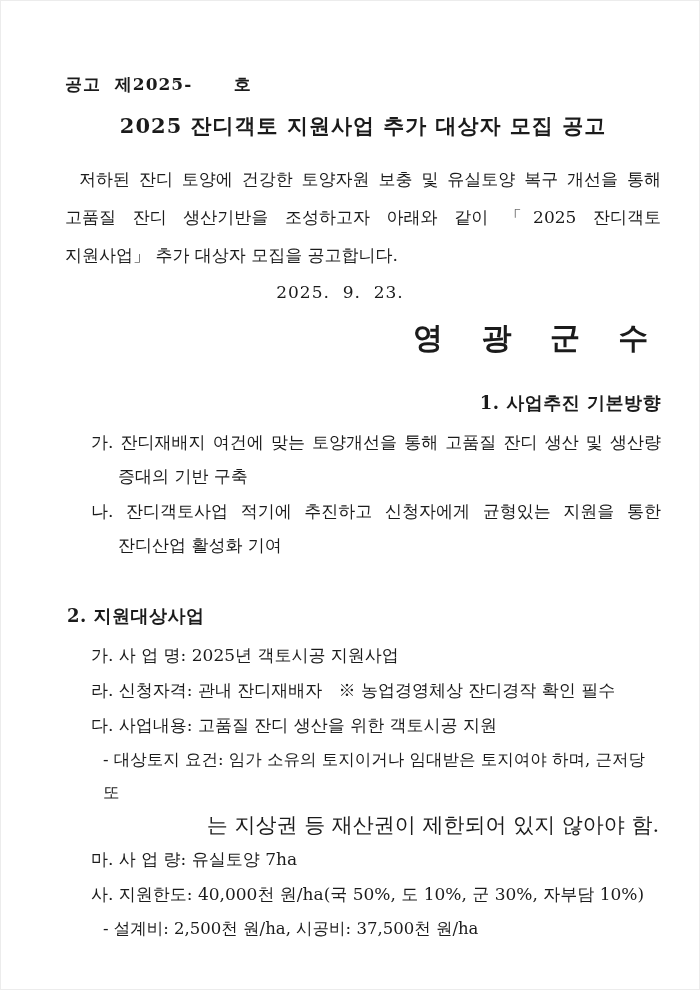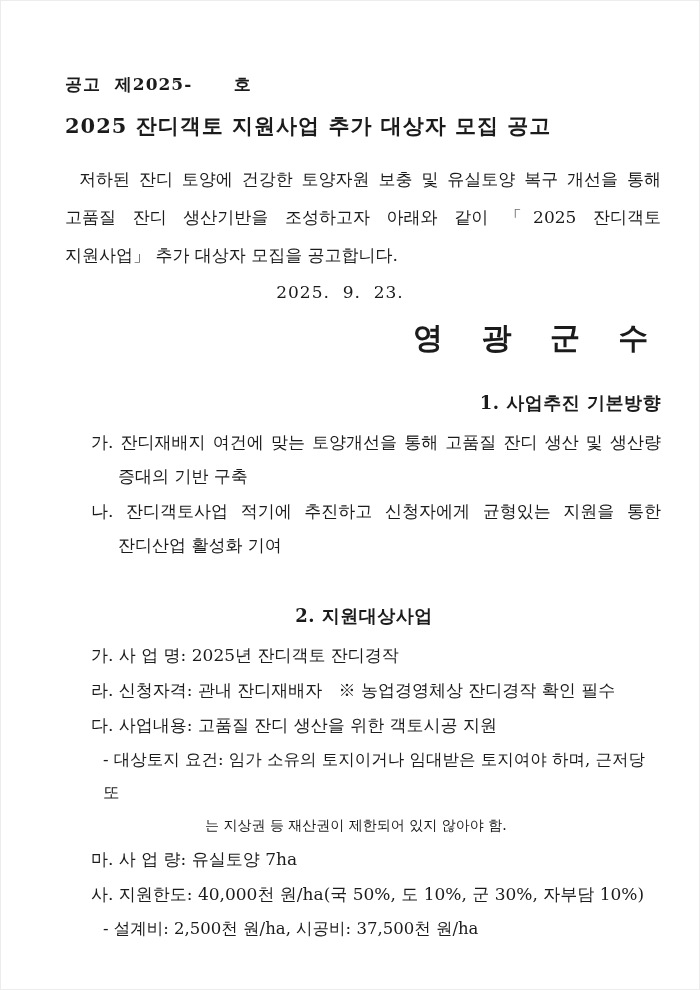--- a/index.html
+++ b/index.html
@@ -26,21 +26,21 @@
 
   .announcement-no {
     font-size: 17px;
     font-weight: 600;
     letter-spacing: 1px;
     margin-bottom: 16px;
   }
   .doc-title {
     font-size: 21px;
     font-weight: 700;
-    text-align: left;
+    text-align: center;
     letter-spacing: 1px;
     margin-bottom: 20px;
   }
   .intro {
     font-size: 17px;
     line-height: 38px;
     text-align: justify;
     text-indent: 14px;
     margin: 0 0 8px 0;
     word-break: keep-all;
@@ -59,44 +59,45 @@
     white-space: nowrap;
   }
 
   .section-heading {
     font-size: 18px;
     font-weight: 700;
     letter-spacing: 0.5px;
     margin: 0 0 10px 2px;
   }
   .sec1-heading { margin-top: 32px; text-align: right; }
-  .sec2-heading { margin-top: 42px; text-align: center; }
+  .sec2-heading { margin-top: 42px; }
 
   .item {
     font-size: 17px;
     line-height: 34px;
     padding-left: 53px;
     text-indent: -27px;
     word-break: keep-all;
     text-align: justify;
   }
   .sec1 .item { margin-bottom: 1px; }
   .sec2 .item { margin-bottom: 1px; }
 
   .sub-line1 {
     font-size: 16.5px;
     line-height: 33px;
     padding-left: 38px;
     word-break: keep-all;
   }
   .sub-line2 {
-    font-size: 14px;
+    font-size: 21px;
     line-height: 33px;
     padding-left: 140px;
     word-break: keep-all;
+    text-align: center;
   }
 </style>
 </head>
 <body>
 
 <div class="page">
 
   <div class="announcement-no pre">공고  제2025-      호</div>
 
   <div class="doc-title pre">2025 잔디객토 지원사업 추가 대상자 모집 공고</div>
@@ -108,21 +109,21 @@
   <div class="issuer">영 광 군 수</div>
 
   <div class="sec1">
     <div class="section-heading sec1-heading pre">1. 사업추진 기본방향</div>
     <div class="item pre">가. 잔디재배지 여건에 맞는 토양개선을 통해 고품질 잔디 생산 및 생산량 증대의 기반 구축</div>
     <div class="item pre">나. 잔디객토사업 적기에 추진하고 신청자에게 균형있는 지원을 통한 잔디산업 활성화 기여</div>
   </div>
 
   <div class="sec2">
     <div class="section-heading sec2-heading pre">2. 지원대상사업</div>
-    <div class="item pre">가. 사 업 명: 2025년 잔디객토 잔디경작</div>
+    <div class="item pre">가. 사 업 명: 2025년 객토시공 지원사업</div>
     <div class="item pre">라. 신청자격: 관내 잔디재배자   ※ 농업경영체상 잔디경작 확인 필수</div>
     <div class="item pre">다. 사업내용: 고품질 잔디 생산을 위한 객토시공 지원</div>
     <div class="sub-line1 pre">- 대상토지 요건: 임가 소유의 토지이거나 임대받은 토지여야 하며, 근저당 또</div>
     <div class="sub-line2 pre">는 지상권 등 재산권이 제한되어 있지 않아야 함.</div>
     <div class="item pre">마. 사 업 량: 유실토양 7ha</div>
     <div class="item pre">사. 지원한도: 40,000천 원/ha(국 50%, 도 10%, 군 30%, 자부담 10%)</div>
     <div class="sub-line1 pre">- 설계비: 2,500천 원/ha, 시공비: 37,500천 원/ha</div>
   </div>
 
 </div>

